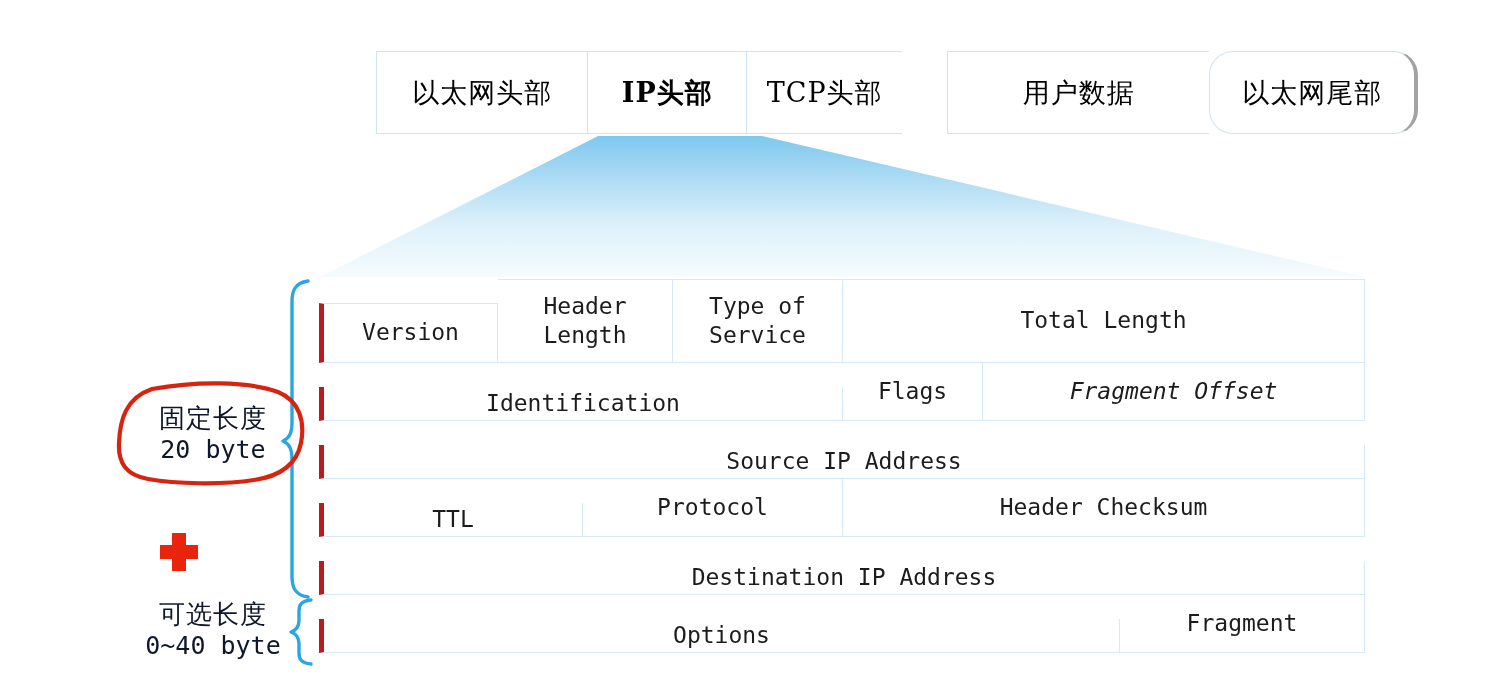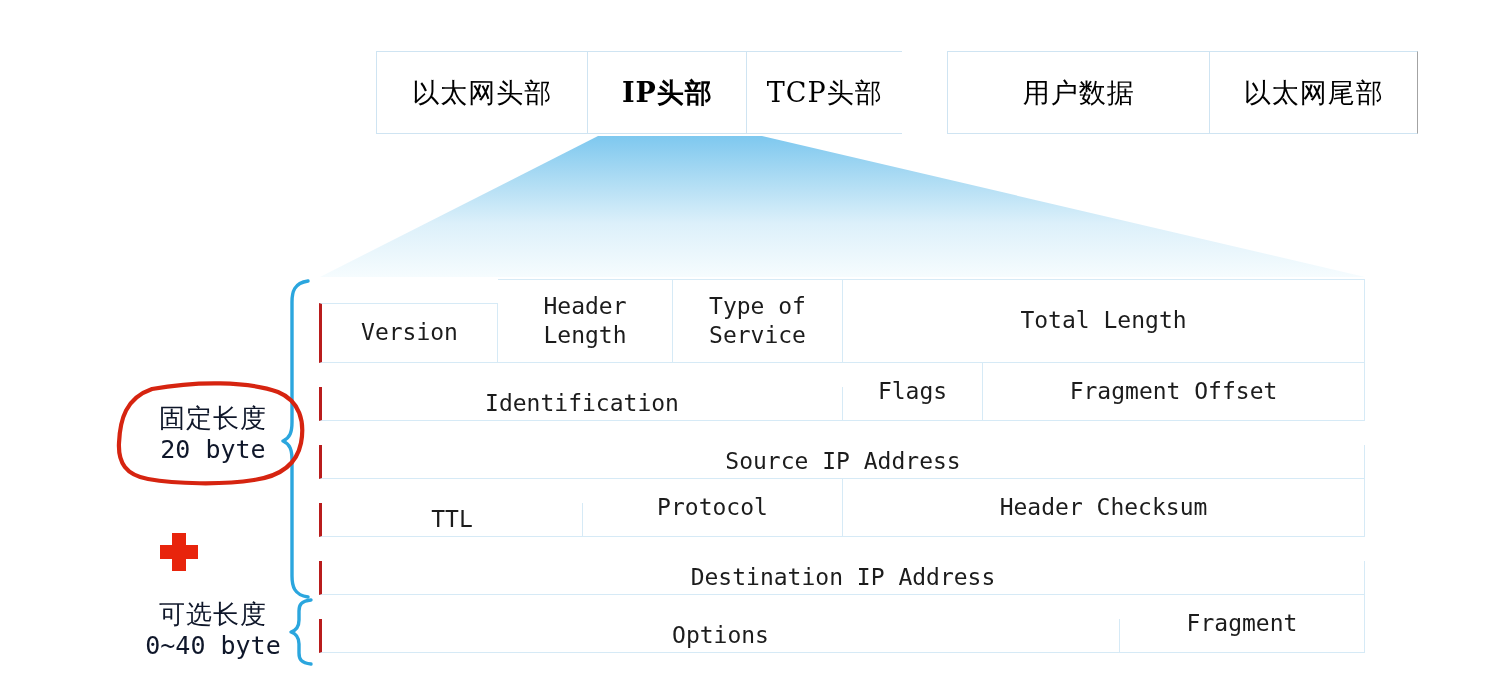--- a/index.html
+++ b/index.html
@@ -14,21 +14,21 @@
   .topbar{position:absolute;left:376px;top:51px;width:1042px;height:83px;display:flex;}
   .topcell{
     border:1px solid #cfe4f2;
     border-right:none;
     box-sizing:border-box;
     display:flex;align-items:center;justify-content:center;
     background:#ffffff;
     font-family:"DejaVu Serif","Liberation Serif",serif;
     font-size:27px;color:#000000;letter-spacing:1px;
   }
-  .topcell:last-child{border-right:1px solid #a3a3a3;}
+  .topcell:last-child{border-right:4px solid #a3a3a3;border-radius:24px;}
   .topcell.strong{font-weight:bold;text-align:center;}
 
   
   .funnel{position:absolute;left:0;top:0;width:1495px;height:680px;pointer-events:none;}
 
   
   .iptable{position:absolute;left:319px;top:279px;width:1046px;}
   .iprow{display:flex;width:100%;box-sizing:border-box;}
   .ipcell{
     border:1px solid #d6eaf6;
@@ -36,21 +36,21 @@
     box-sizing:border-box;
     display:flex;align-items:center;justify-content:center;
     text-align:center;
     background:#ffffff;
     font-family:"DejaVu Sans Mono","Liberation Mono",monospace;
     font-size:23px;color:#1c1c1c;
     line-height:1.28;
     letter-spacing:0px;
   }
   .iprow:first-child .ipcell{border-top:1px solid #d6eaf6;}
-  .iprow .ipcell:first-child{border-left:3px solid #b91c1c;margin-top:24px;}
+  .iprow .ipcell:first-child{border-left:5px solid #b91c1c;margin-top:24px;}
   .r1{height:84px;}
   .r2{height:58px;}
   .r3{height:58px;}
   .r4{height:58px;}
   .r5{height:58px;}
   .r6{height:58px;}
 
   
   .annot{
     position:absolute;
@@ -130,21 +130,21 @@
         <div class="ipcell" style="width: 179px; white-space: pre-line;">Version</div>
         <div class="ipcell" style="width: 175px; white-space: pre-line;">Header
 Length</div>
         <div class="ipcell" style="width: 170px; white-space: pre-line;">Type of
 Service</div>
         <div class="ipcell" style="width: 522px; white-space: pre-line;">Total Length</div>
       </div>
       <div class="iprow r2">
         <div class="ipcell" style="width: 524px; white-space: pre-line;">Identification</div>
         <div class="ipcell" style="width: 140px; white-space: pre-line;">Flags</div>
-        <div class="ipcell" style="width: 382px; white-space: pre-line;">Fragment Offset</div>
+        <div class="ipcell" style="width: 382px; white-space: pre-line; font-style: italic;">Fragment Offset</div>
       </div>
       <div class="iprow r4">
         <div class="ipcell" style="width: 1046px; white-space: pre-line;">Source IP Address</div>
       </div>
       <div class="iprow r3">
         <div class="ipcell" style="width: 264px; white-space: pre-line;">TTL</div>
         <div class="ipcell" style="width: 260px; white-space: pre-line;">Protocol</div>
         <div class="ipcell" style="width: 522px; white-space: pre-line;">Header Checksum</div>
       </div>
       <div class="iprow r5">

